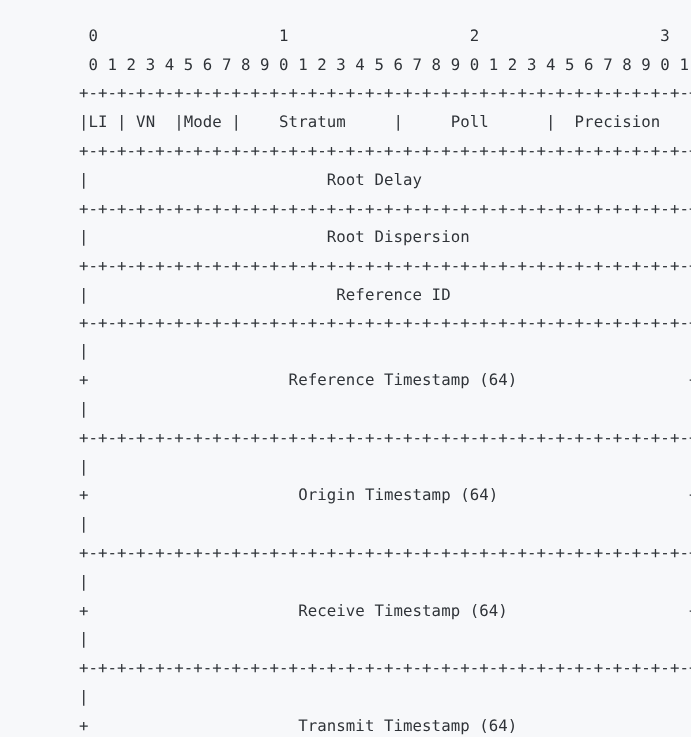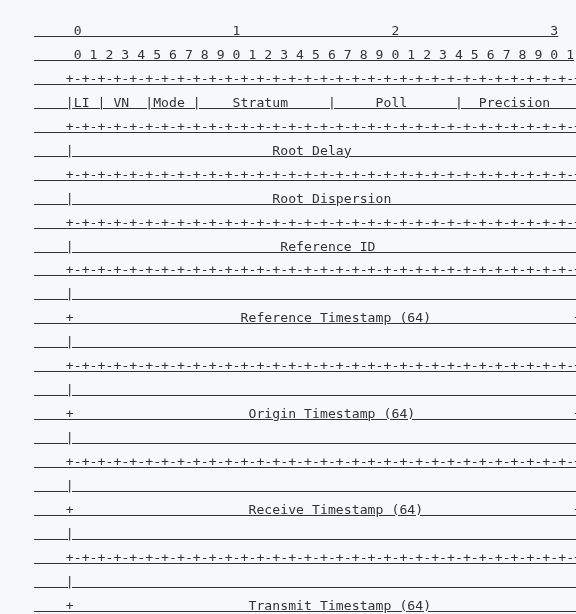--- a/index.html
+++ b/index.html
@@ -28,19 +28,18 @@
     color: #2f3338;
     white-space: pre;
     tab-size: 4;
     -webkit-font-smoothing: antialiased;
   }
   .ascii-line {
     display: block;
     white-space: pre;
     height: 23.95px;
     font-variant-ligatures: none;
-    text-decoration: underline;
   }
 </style>
 </head>
 <body>
 
 <pre id="diagram"><span class="ascii-line">     0                   1                   2                   3</span><span class="ascii-line">     0 1 2 3 4 5 6 7 8 9 0 1 2 3 4 5 6 7 8 9 0 1 2 3 4 5 6 7 8 9 0 1</span><span class="ascii-line">    +-+-+-+-+-+-+-+-+-+-+-+-+-+-+-+-+-+-+-+-+-+-+-+-+-+-+-+-+-+-+-+-+</span><span class="ascii-line">    |LI | VN  |Mode |    Stratum     |     Poll      |  Precision   |</span><span class="ascii-line">    +-+-+-+-+-+-+-+-+-+-+-+-+-+-+-+-+-+-+-+-+-+-+-+-+-+-+-+-+-+-+-+-+</span><span class="ascii-line">    |                         Root Delay                            |</span><span class="ascii-line">    +-+-+-+-+-+-+-+-+-+-+-+-+-+-+-+-+-+-+-+-+-+-+-+-+-+-+-+-+-+-+-+-+</span><span class="ascii-line">    |                         Root Dispersion                       |</span><span class="ascii-line">    +-+-+-+-+-+-+-+-+-+-+-+-+-+-+-+-+-+-+-+-+-+-+-+-+-+-+-+-+-+-+-+-+</span><span class="ascii-line">    |                          Reference ID                         |</span><span class="ascii-line">    +-+-+-+-+-+-+-+-+-+-+-+-+-+-+-+-+-+-+-+-+-+-+-+-+-+-+-+-+-+-+-+-+</span><span class="ascii-line">    |                                                               |</span><span class="ascii-line">    +                     Reference Timestamp (64)                  +</span><span class="ascii-line">    |                                                               |</span><span class="ascii-line">    +-+-+-+-+-+-+-+-+-+-+-+-+-+-+-+-+-+-+-+-+-+-+-+-+-+-+-+-+-+-+-+-+</span><span class="ascii-line">    |                                                               |</span><span class="ascii-line">    +                      Origin Timestamp (64)                    +</span><span class="ascii-line">    |                                                               |</span><span class="ascii-line">    +-+-+-+-+-+-+-+-+-+-+-+-+-+-+-+-+-+-+-+-+-+-+-+-+-+-+-+-+-+-+-+-+</span><span class="ascii-line">    |                                                               |</span><span class="ascii-line">    +                      Receive Timestamp (64)                   +</span><span class="ascii-line">    |                                                               |</span><span class="ascii-line">    +-+-+-+-+-+-+-+-+-+-+-+-+-+-+-+-+-+-+-+-+-+-+-+-+-+-+-+-+-+-+-+-+</span><span class="ascii-line">    |                                                               |</span><span class="ascii-line">    +                      Transmit Timestamp (64)                  |</span></pre>
 
 </body></html>

